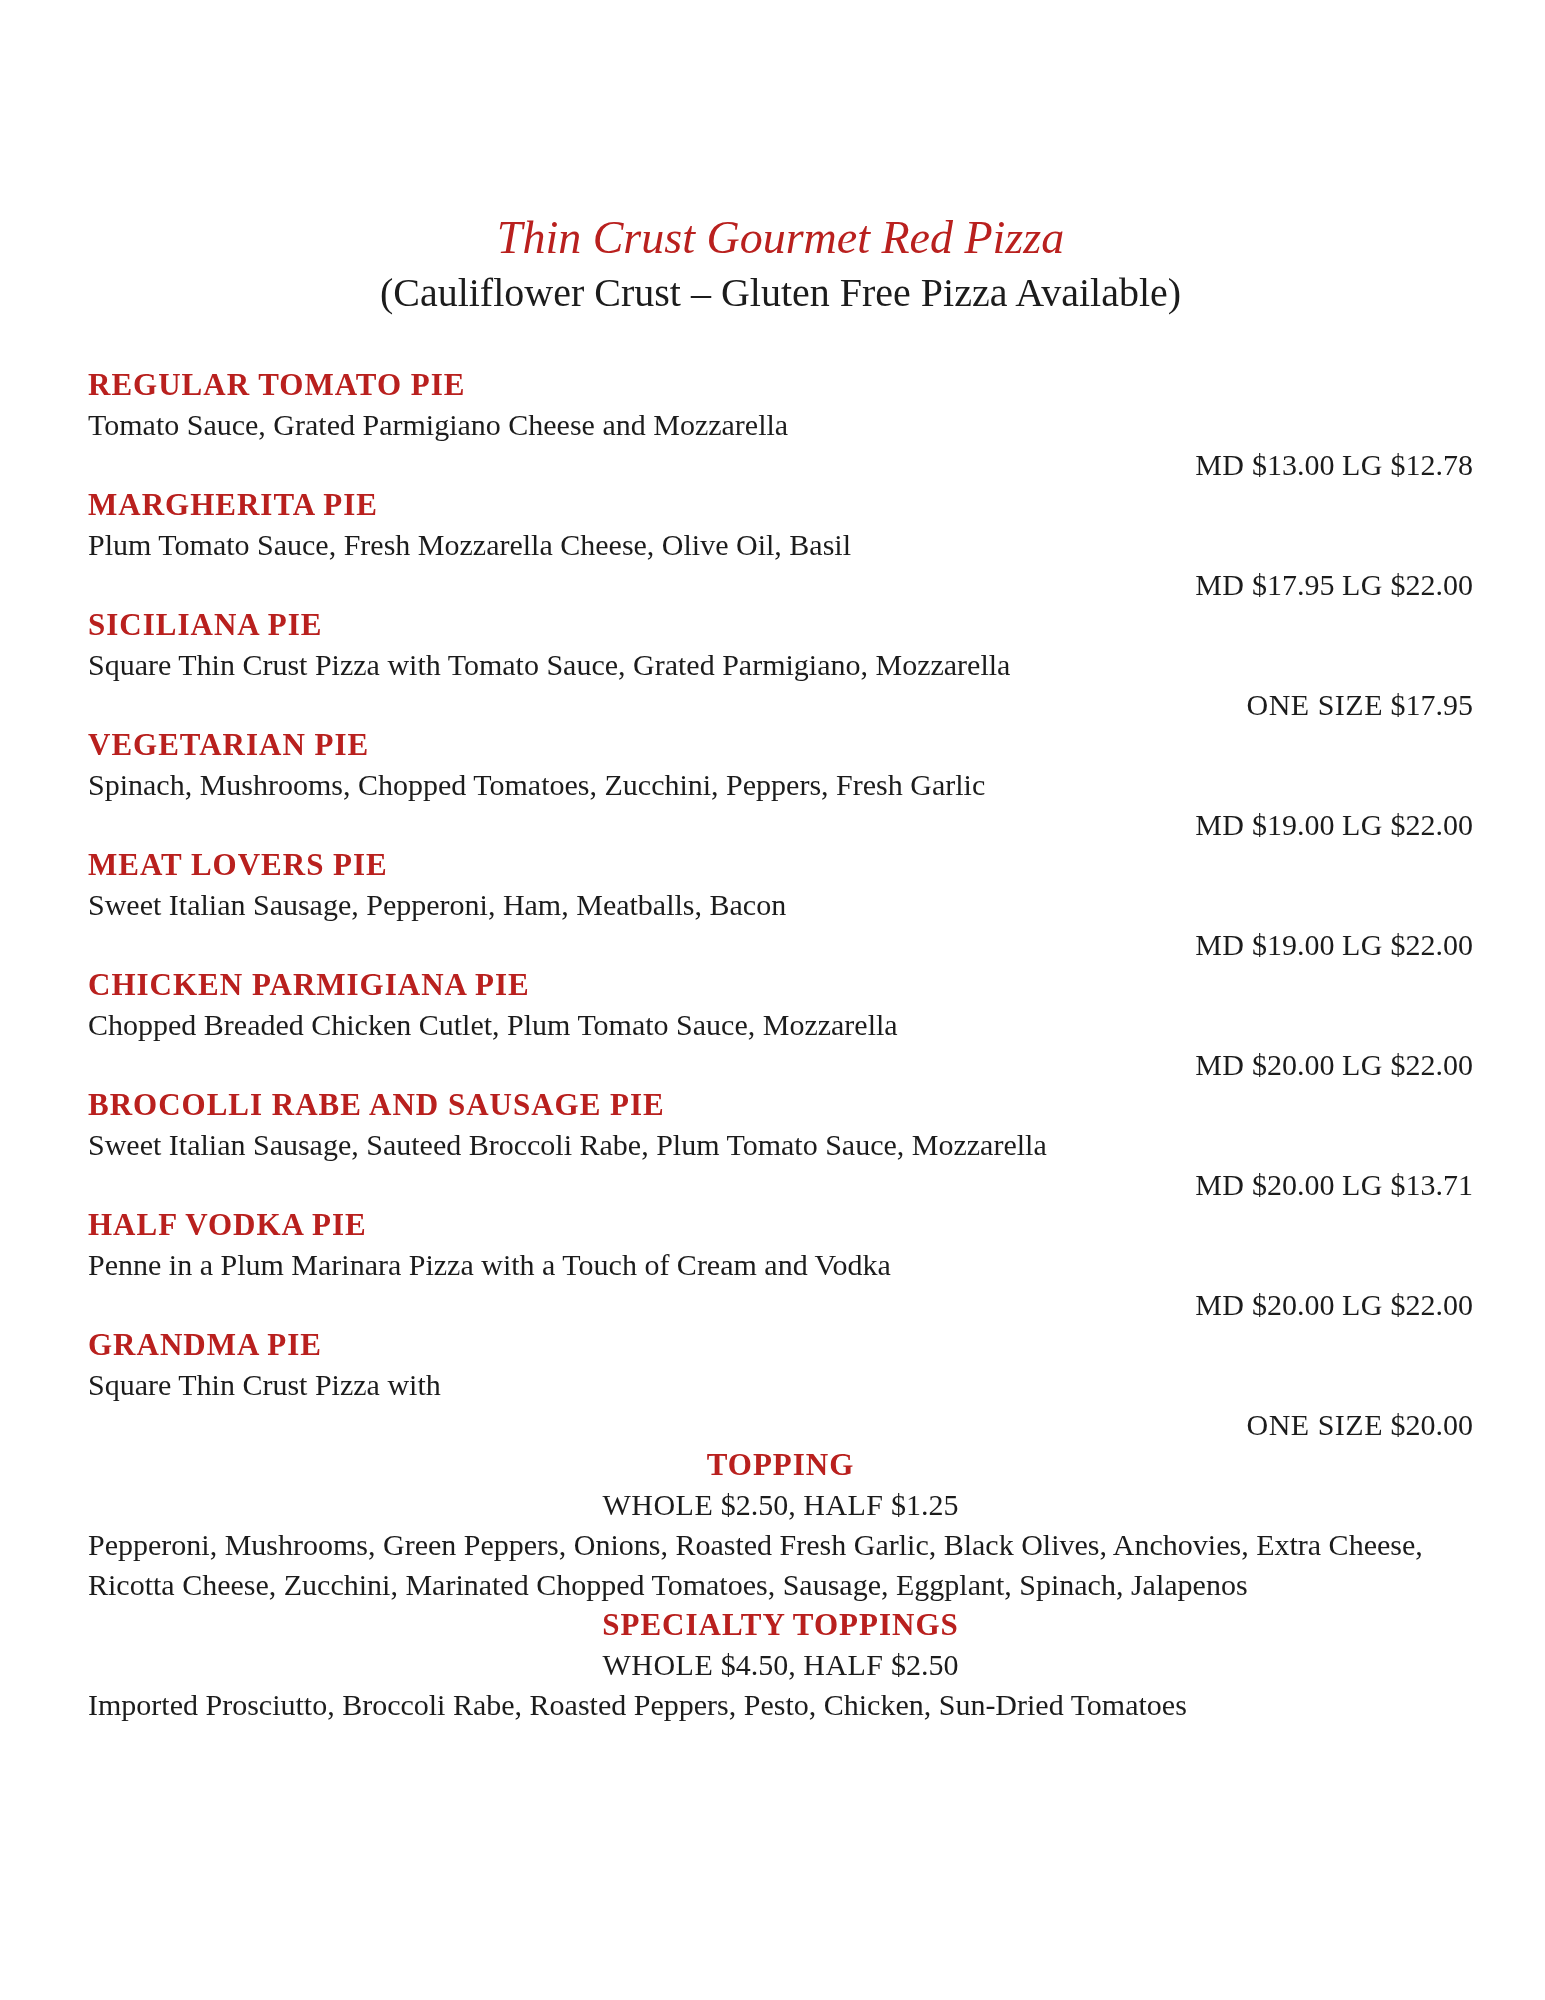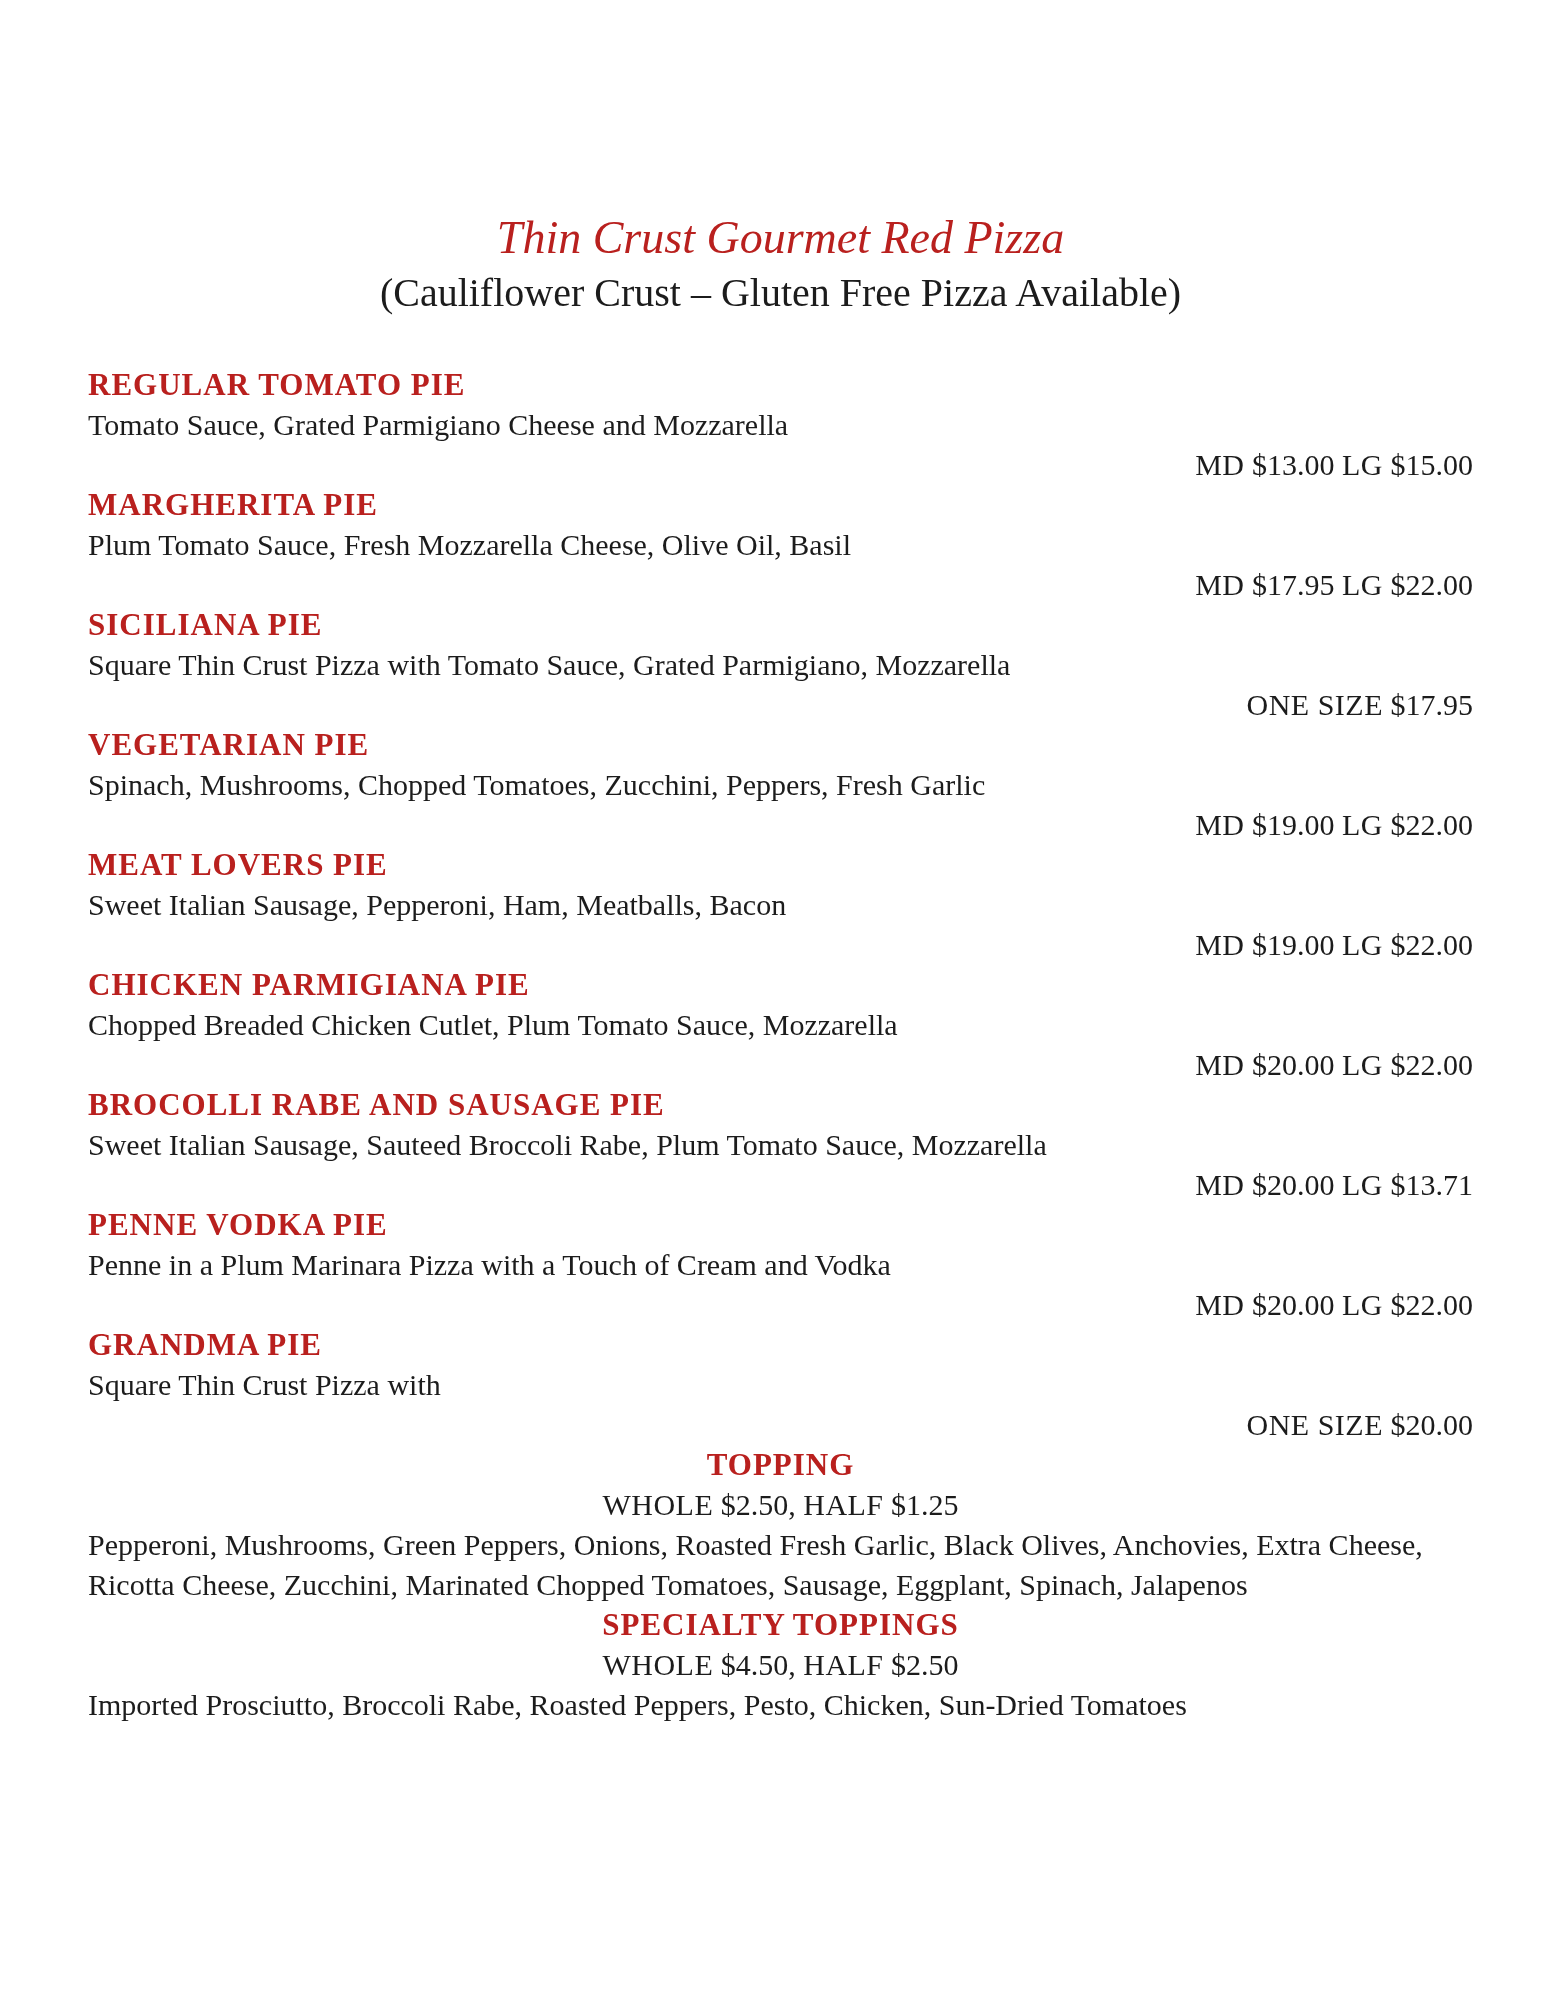--- a/index.html
+++ b/index.html
@@ -98,21 +98,21 @@
 
   <header class="masthead">
     <h1 class="title">Thin Crust Gourmet Red Pizza</h1>
     <div class="subtitle">(Cauliflower Crust – Gluten Free Pizza Available)</div>
   </header>
 
   <section class="items" id="menu-items">
   <article class="menu-item">
     <h3 class="item-name">REGULAR TOMATO PIE</h3>
     <p class="item-desc">Tomato Sauce, Grated Parmigiano Cheese and Mozzarella</p>
-    <p class="item-price"><strong>MD</strong><span> $13.00</span> <strong>LG</strong><span> $15.00</span></p>
+    <p class="item-price"><strong>MD</strong><span> $13.00</span> <strong>LG</strong><span> $12.78</span></p>
   </article>
 
   <article class="menu-item">
     <h3 class="item-name">MARGHERITA PIE</h3>
     <p class="item-desc">Plum Tomato Sauce, Fresh Mozzarella Cheese, Olive Oil, Basil</p>
     <p class="item-price"><strong>MD</strong><span> $17.95</span> <strong>LG</strong><span> $22.00</span></p>
   </article>
 
   <article class="menu-item">
     <h3 class="item-name">SICILIANA PIE</h3>
@@ -138,21 +138,21 @@
     <p class="item-price"><strong>MD</strong><span> $20.00</span> <strong>LG</strong><span> $22.00</span></p>
   </article>
 
   <article class="menu-item">
     <h3 class="item-name">BROCOLLI RABE AND SAUSAGE PIE</h3>
     <p class="item-desc">Sweet Italian Sausage, Sauteed Broccoli Rabe, Plum Tomato Sauce, Mozzarella</p>
     <p class="item-price"><strong>MD</strong><span> $20.00</span> <strong>LG</strong><span> $13.71</span></p>
   </article>
 
   <article class="menu-item">
-    <h3 class="item-name">PENNE VODKA PIE</h3>
+    <h3 class="item-name">HALF VODKA PIE</h3>
     <p class="item-desc">Penne in a Plum Marinara Pizza with a Touch of Cream and Vodka</p>
     <p class="item-price"><strong>MD</strong><span> $20.00</span> <strong>LG</strong><span> $22.00</span></p>
   </article>
 
   <article class="menu-item">
     <h3 class="item-name">GRANDMA PIE</h3>
     <p class="item-desc">Square Thin Crust Pizza with</p>
     <p class="item-price"><strong>ONE SIZE</strong><span> $20.00</span></p>
   </article>
 </section>

